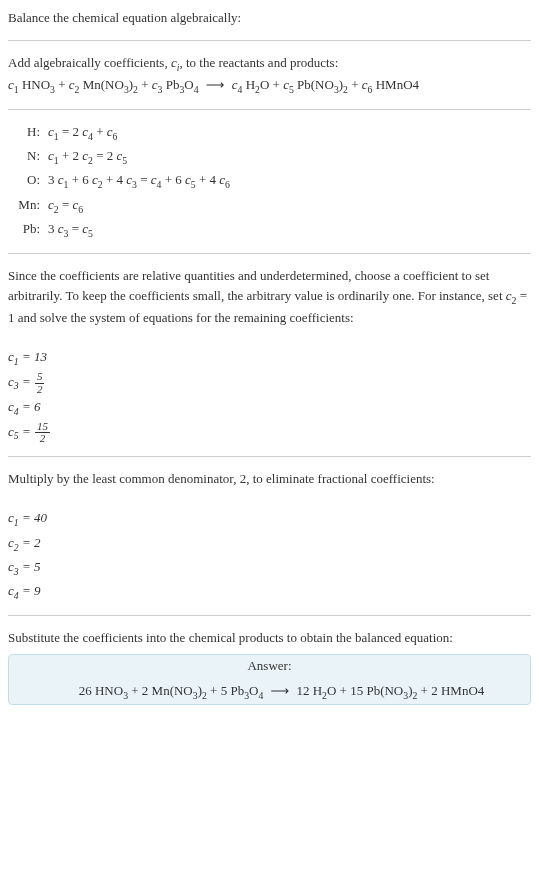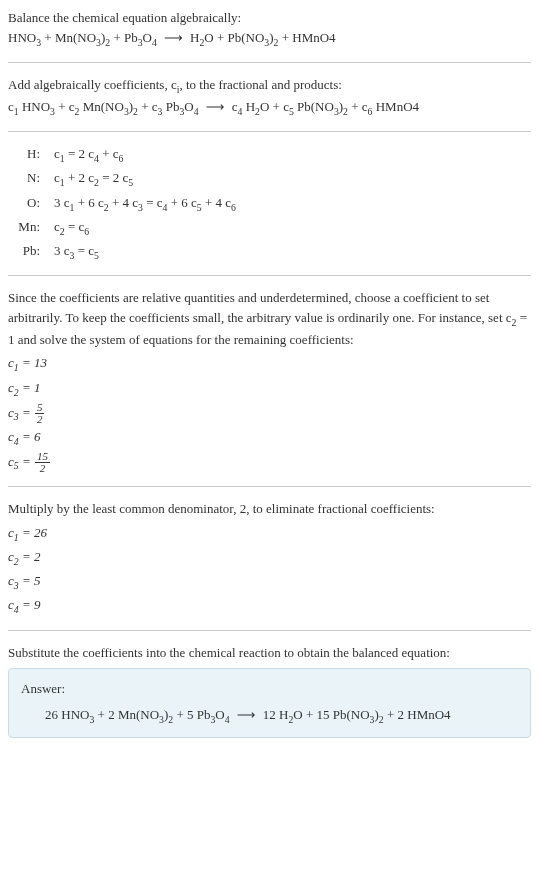--- a/index.html
+++ b/index.html
@@ -43,24 +43,23 @@
       align-items: baseline;
       margin-bottom: 2px;
     }
     .atom-label {
       width: 32px;
       text-align: right;
       padding-right: 8px;
     }
     .atom-eq {
       flex: 1;
-      margin-left: 6px;
     }
     .coef-list {
-      margin-top: 4px;
+      margin-top: 20px;
     }
     .coef-row {
       margin-bottom: 2px;
       font-style: italic;
     }
     .frac {
       display: inline-flex;
       flex-direction: column;
       align-items: center;
       vertical-align: middle;
@@ -69,53 +68,50 @@
       margin: 0 1px;
     }
     .frac-num {
       border-bottom: 1px solid #333;
       padding: 0 2px;
     }
     .frac-den {
       padding: 0 2px;
     }
     .var {
+      font-style: italic;
     }
     .answer-box {
       background: #eaf4f8;
       border: 1px solid #c5dde6;
       border-radius: 4px;
-      padding: 10px 12px;
+      padding: 1px 12px;
       margin-top: 6px;
+      text-align: center;
     }
     .answer-label {
       margin-bottom: 6px;
     }
     .answer-eq {
       padding-left: 24px;
       font-family: Liberation Serif, serif;
     }
   </style>
 </head>
 <body>
 
 <div class="section">
   <div>Balance the chemical equation algebraically:</div>
-  <div class="equation">
-    <span>HNO<sub>3</sub> + Mn(NO<sub>3</sub>)<sub>2</sub> + Pb<sub>3</sub>O<sub>4</sub></span>
-    <span class="arrow">⟶</span>
-    <span>H<sub>2</sub>O + Pb(NO<sub>3</sub>)<sub>2</sub> + HMnO4</span>
-  </div>
 </div>
 
 <hr class="divider">
 
 <div class="section">
   <div>
-    <span>Add algebraically coefficients, </span><span class="var">c<sub>i</sub></span><span>, to the fractional and products:</span>
+    <span>Add algebraically coefficients, </span><span class="var">c<sub>i</sub></span><span>, to the reactants and products:</span>
   </div>
   <div class="equation">
     <span><span class="var">c</span><sub>1</sub> HNO<sub>3</sub> + <span class="var">c</span><sub>2</sub> Mn(NO<sub>3</sub>)<sub>2</sub> + <span class="var">c</span><sub>3</sub> Pb<sub>3</sub>O<sub>4</sub></span>
     <span class="arrow">⟶</span>
     <span><span class="var">c</span><sub>4</sub> H<sub>2</sub>O + <span class="var">c</span><sub>5</sub> Pb(NO<sub>3</sub>)<sub>2</sub> + <span class="var">c</span><sub>6</sub> HMnO4</span>
   </div>
 </div>
 
 <hr class="divider">
 
@@ -143,49 +139,48 @@
     </div>
   </div>
 </div>
 
 <hr class="divider">
 
 <div class="section">
   <div>Since the coefficients are relative quantities and underdetermined, choose a coefficient to set arbitrarily. To keep the coefficients small, the arbitrary value is ordinarily one. For instance, set <span class="var">c</span><sub>2</sub> = 1 and solve the system of equations for the remaining coefficients:</div>
   <div class="coef-list">
     <div class="coef-row"><span class="var">c</span><sub>1</sub> = <span>13</span></div>
-    <div class="coef-row"><span class="var">c</span><sub>2</sub> = <span>1</span></div>
     <div class="coef-row"><span class="var">c</span><sub>3</sub> = <span class="frac">
           <span class="frac-num">5</span>
           <span class="frac-den">2</span>
         </span></div>
     <div class="coef-row"><span class="var">c</span><sub>4</sub> = <span>6</span></div>
     <div class="coef-row"><span class="var">c</span><sub>5</sub> = <span class="frac">
           <span class="frac-num">15</span>
           <span class="frac-den">2</span>
         </span></div>
   </div>
 </div>
 
 <hr class="divider">
 
 <div class="section">
   <div>Multiply by the least common denominator, 2, to eliminate fractional coefficients:</div>
   <div class="coef-list">
-    <div class="coef-row"><span class="var">c</span><sub>1</sub> = <span>26</span></div>
+    <div class="coef-row"><span class="var">c</span><sub>1</sub> = <span>40</span></div>
     <div class="coef-row"><span class="var">c</span><sub>2</sub> = <span>2</span></div>
     <div class="coef-row"><span class="var">c</span><sub>3</sub> = <span>5</span></div>
     <div class="coef-row"><span class="var">c</span><sub>4</sub> = <span>9</span></div>
   </div>
 </div>
 
 <hr class="divider">
 
 <div class="section">
-  <div>Substitute the coefficients into the chemical reaction to obtain the balanced equation:</div>
+  <div>Substitute the coefficients into the chemical products to obtain the balanced equation:</div>
   <div class="answer-box">
     <div class="answer-label">Answer:</div>
     <div class="answer-eq equation">
       <span>26 HNO<sub>3</sub> + 2 Mn(NO<sub>3</sub>)<sub>2</sub> + 5 Pb<sub>3</sub>O<sub>4</sub></span>
       <span class="arrow">⟶</span>
       <span>12 H<sub>2</sub>O + 15 Pb(NO<sub>3</sub>)<sub>2</sub> + 2 HMnO4</span>
     </div>
   </div>
 </div>
 

